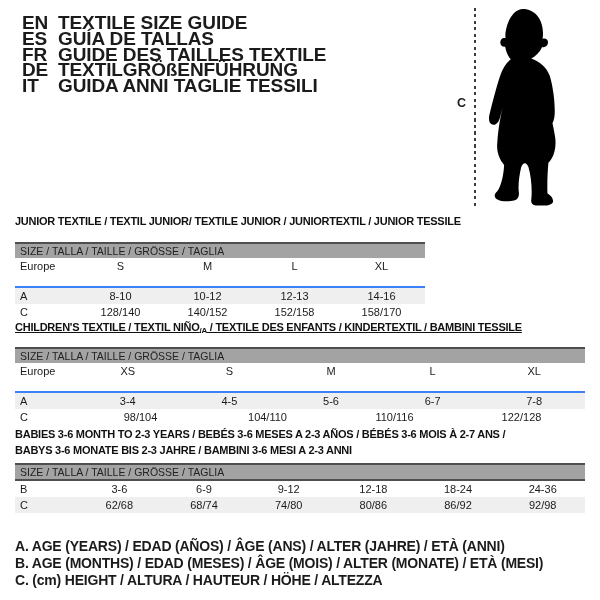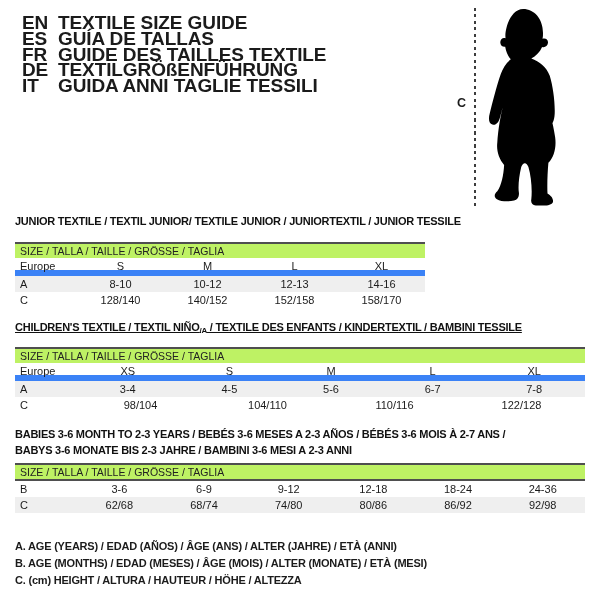--- a/index.html
+++ b/index.html
@@ -26,38 +26,38 @@
     position:absolute; left:34px; top:8px; width:2px; height:200px;
     background:repeating-linear-gradient(to bottom,#3d3d3d 0 3px,transparent 3px 6.5px);
   }
   .baby-svg { position:absolute; left:40px; top:6px; width:90px; height:202px; }
 
   
   .tbl-title { position:absolute; font-size:11px; font-weight:700; letter-spacing:-0.25px; white-space:nowrap; color:#111; }
   .tbl-title .sub { font-size:8px; vertical-align:-2px; }
   .tbl-title.two-line { line-height:16px; }
   .tbl { position:absolute; border-top:2px solid #4f4f4f; background:#fff; }
-  .size-bar { height:14px; line-height:14px; background:#bef264; font-size:10.5px; color:#222; padding-left:5px; white-space:nowrap; }
+  .size-bar { height:14px; line-height:14px; background:#a3a3a3; font-size:10.5px; color:#222; padding-left:5px; white-space:nowrap; }
   .size-bar.underlined { border-bottom:2px solid #4f4f4f; height:16px; }
   .t-row { display:flex; height:16px; line-height:16px; font-size:11px; }
-  .t-row.euro { border-bottom:6px solid #3b82f6; height:18px; }
+  .t-row.euro { border-bottom:2px solid #3b82f6; height:30px; }
   .t-row.alt { background:#efefef; }
   .t-row .lbl { width:62px; padding-left:5px; text-align:left; }
   .t-row .cell { flex:1 1 0; text-align:center; }
 
   #table1-title { left:15px; top:215px; }
   #table1 { left:15px; top:242px; width:410px; }
   #table2-title { left:15px; top:321px;text-decoration:underline; }
   #table2 { left:15px; top:347px; width:570px; }
   #table3-title { left:15px; top:426px; }
   #table3 { left:15px; top:463px; width:570px; }
 
   
   .footnotes { position:absolute; left:15px; top:538px; }
-  .footnote { height:17px; line-height:17px; font-size:11px; font-weight:700; letter-spacing:-0.2px; white-space:nowrap; }
+  .footnote { height:17px; line-height:17px; font-size:14px; font-weight:700; letter-spacing:-0.2px; white-space:nowrap; }
 </style>
 </head>
 <body>
 
 <div class="page">
 
   <div class="lang-list">
     <div class="lang-row">
       <span class="lang-code">EN</span>
       <span class="lang-label">TEXTILE SIZE GUIDE</span>

